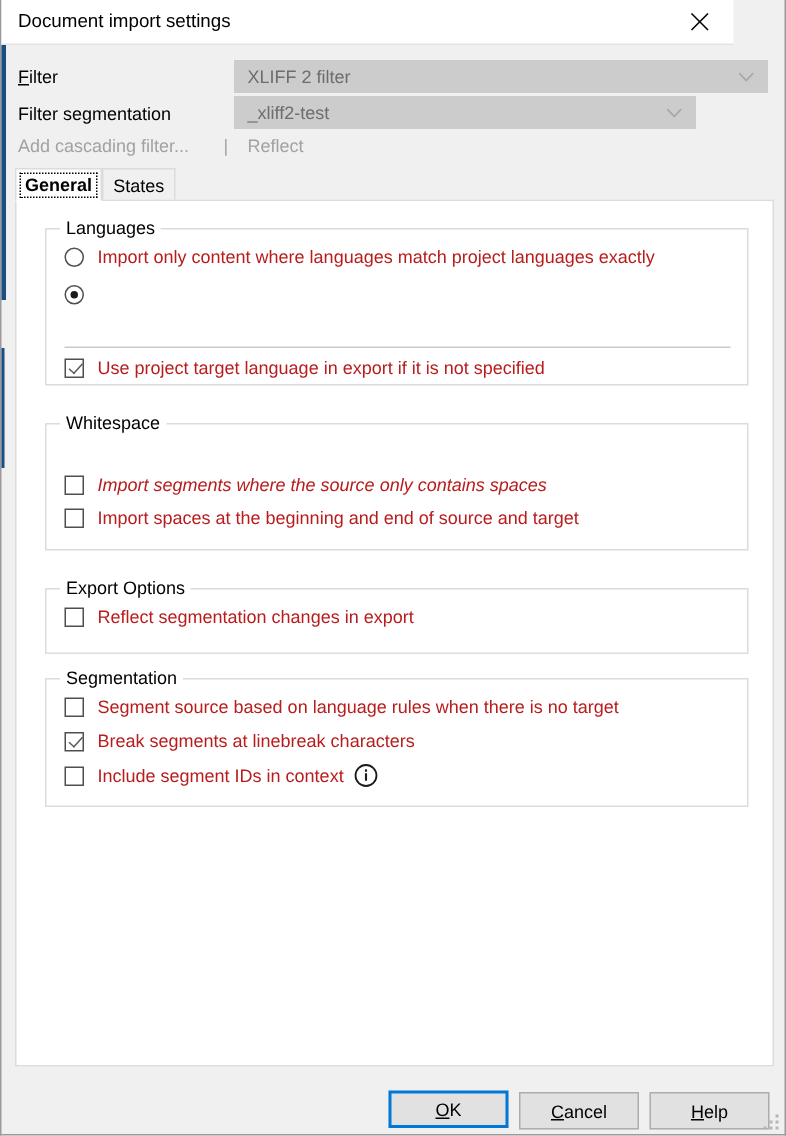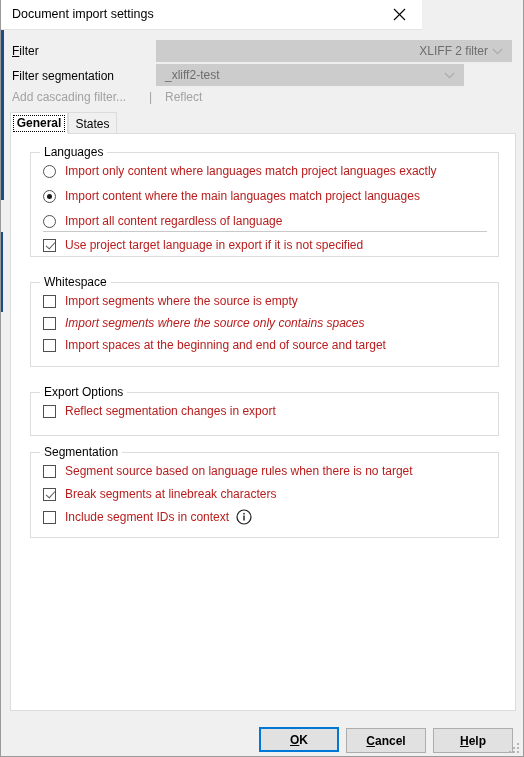--- a/index.html
+++ b/index.html
@@ -44,21 +44,21 @@
     top: 232px;
     width: 2px;
     height: 80px;
     background: #1a4f84;
   }
 
   
   #titlebar {
     position: absolute;
     left: 0; top: 0;
-    width: 421px;
+    width: 488px;
     height: 30px;
     background: #ffffff;
     border-bottom: 1px solid #e4e4e4;
     box-sizing: border-box;
   }
   #title-text {
     position: absolute;
     left: 11px;
     top: 7px;
     font-size: 12.5px;
@@ -262,21 +262,20 @@
     height: 25px;
     width: 80px;
     background: #e1e1e1;
     border: 1px solid #adadad;
     font-size: 12px;
     color: #000;
     display: flex;
     align-items: center;
     justify-content: center;
     cursor: default;
-    font-weight: bold;
   }
   .btn.default {
     border: 2px solid #0078d7;
     background: #e1e1e1;
   }
 
   #grip {
     position: absolute;
     right: 4px;
     bottom: 3px;
@@ -306,21 +305,21 @@
           <line x1="1" y1="1" x2="12" y2="12" stroke="#000" stroke-width="1.1"></line>
           <line x1="12" y1="1" x2="1" y2="12" stroke="#000" stroke-width="1.1"></line>
         </svg>
       </span>
     </div>
   </div>
 
   <div class="form-label" style="left:11px; top:44px;">
     <span class="mnem">F</span><span>ilter</span>
   </div>
-  <div class="combo" style="left:155px; top:40px; width:356px;text-align:right;">
+  <div class="combo" style="left:155px; top:40px; width:356px;">
     <div class="combo-text">XLIFF 2 filter</div>
     <div class="chev">
       <svg width="11" height="7" viewBox="0 0 11 7">
           <polyline points="0.8,0.8 5.5,5.6 10.2,0.8" fill="none" stroke="#a9a9a9" stroke-width="1.2"></polyline>
         </svg>
     </div>
   </div>
 
   <div class="form-label" style="left:11px; top:69px;">Filter segmentation</div>
   <div class="combo" style="left:155px; top:64px; width:308px;">
@@ -351,43 +350,34 @@
     <div class="group" style="left:19px; top:18px; width:469px; height:105px;text-align:center;">
       <div class="group-title">Languages</div>
 
       <div class="optrow" style="top:9px;">
         <span class="radio"></span>
         <span class="lbl">Import only content where languages match project languages exactly</span>
       </div>
 
       <div class="optrow" style="top:34px;">
         <span class="radio checked"></span>
-        <span class="lbl">Import content where the main languages match project languages</span>
-      </div>
-
-      <div class="optrow" style="top:59px;">
-        <span class="radio"></span>
-        <span class="lbl">Import all content regardless of language</span>
-      </div>
+      </div>
+
 
       <div class="hr" style="left:12px; top:78px; width:444px;"></div>
 
       <div class="optrow" style="top:83px;">
         <span class="cbox checked"></span>
         <span class="lbl">Use project target language in export if it is not specified</span>
       </div>
     </div>
 
     <div class="group" style="left:19px; top:148px; width:469px; height:85px;">
       <div class="group-title">Whitespace</div>
 
-      <div class="optrow" style="top:9px;">
-        <span class="cbox"></span>
-        <span class="lbl">Import segments where the source is empty</span>
-      </div>
 
       <div class="optrow" style="top:31px;font-style:italic;">
         <span class="cbox"></span>
         <span class="lbl">Import segments where the source only contains spaces</span>
       </div>
 
       <div class="optrow" style="top:53px;">
         <span class="cbox"></span>
         <span class="lbl">Import spaces at the beginning and end of source and target</span>
       </div>

